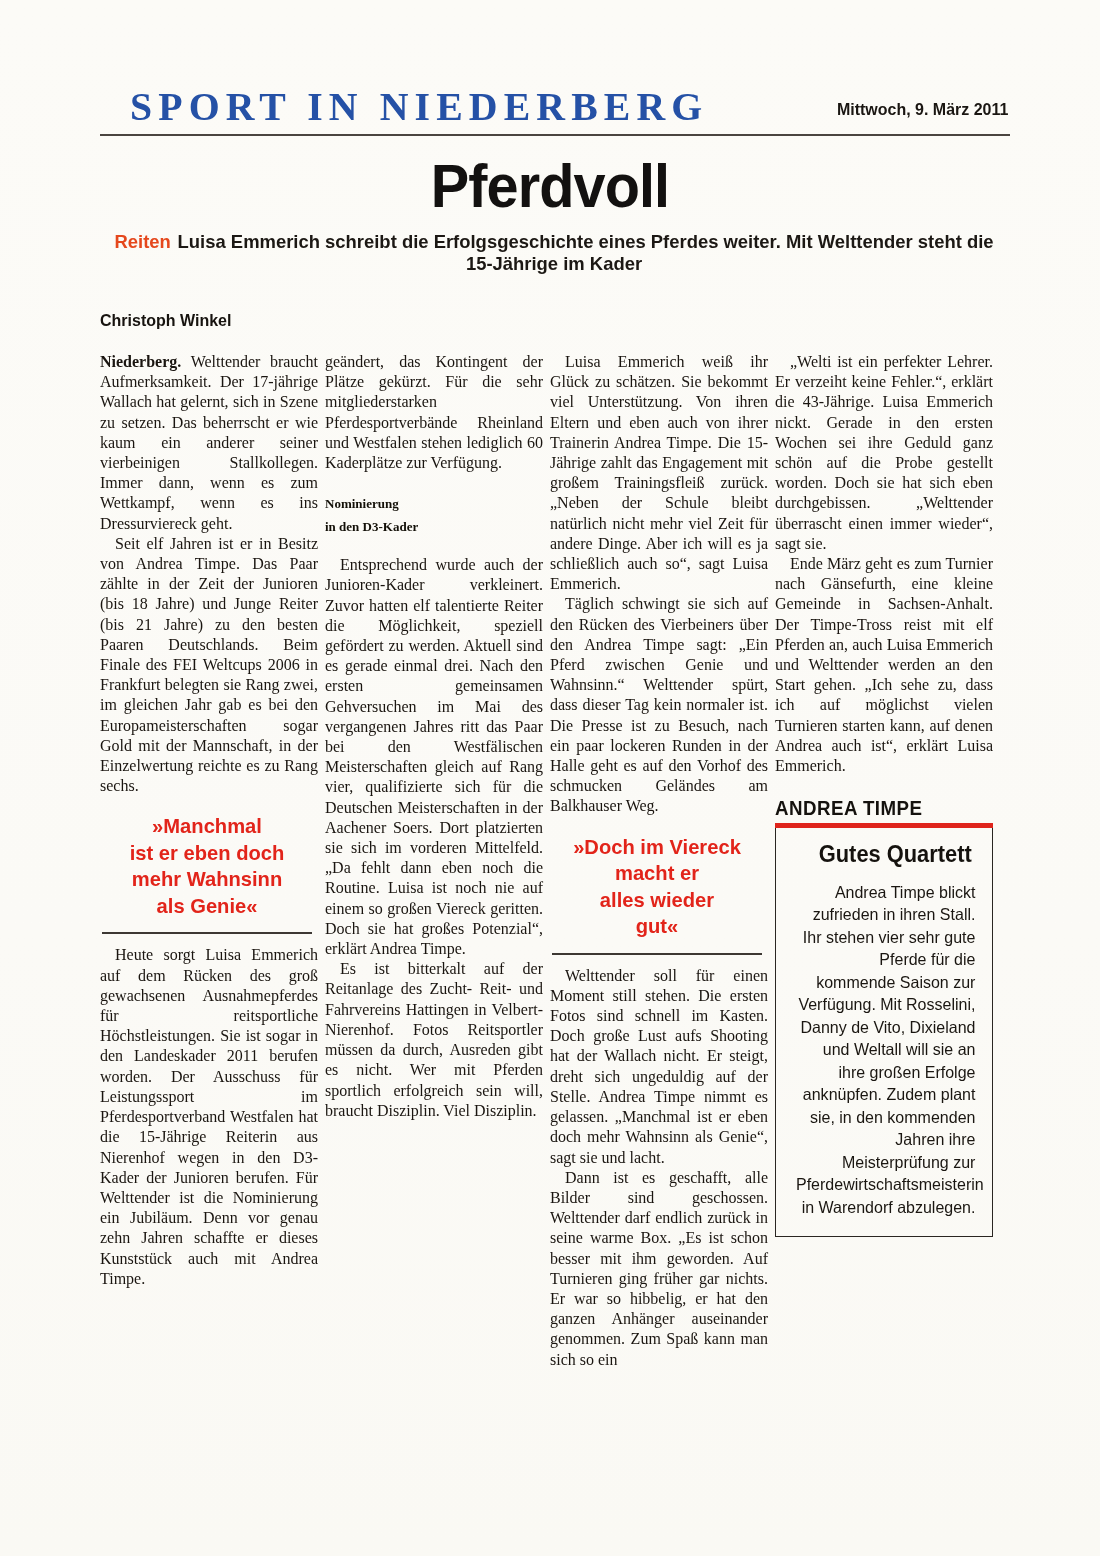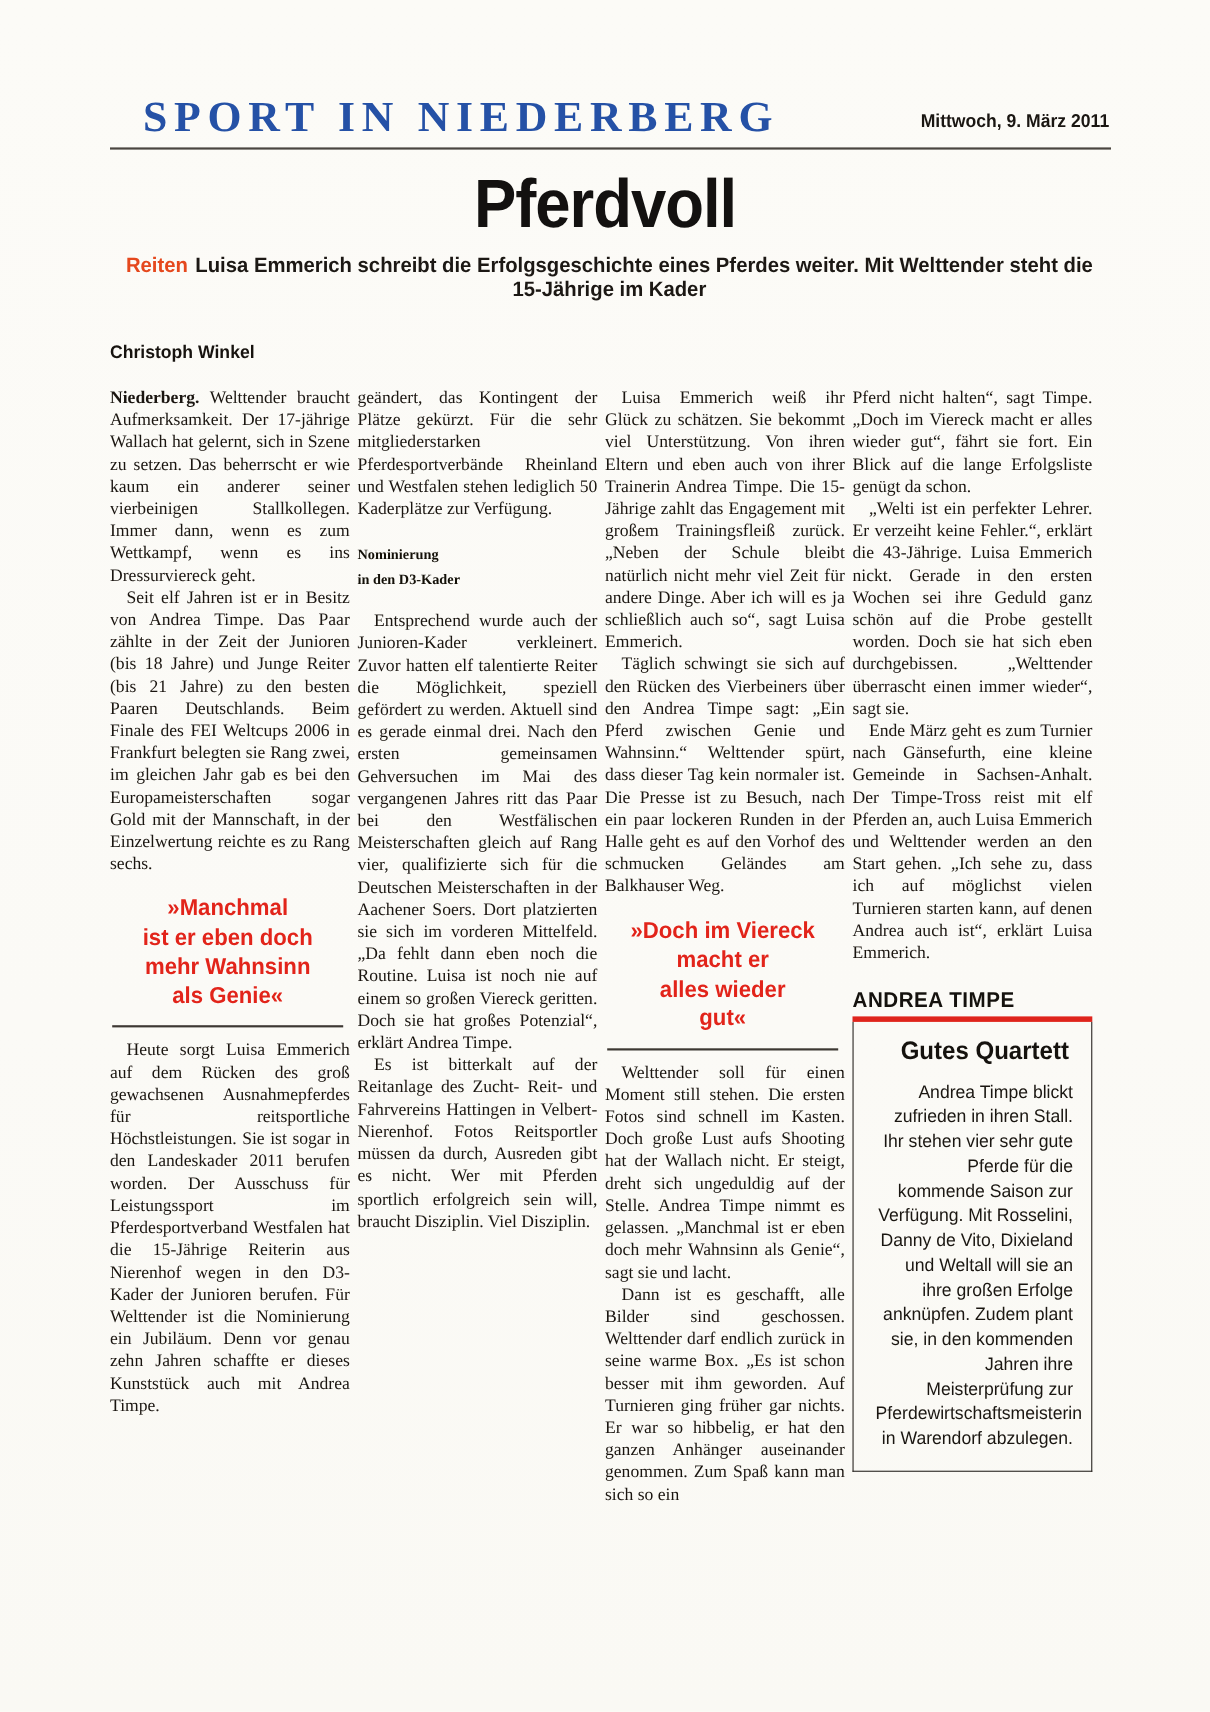--- a/index.html
+++ b/index.html
@@ -137,41 +137,40 @@
       <p>Seit elf Jahren ist er in Besitz von Andrea Timpe. Das Paar zählte in der Zeit der Junioren (bis 18 Jahre) und Junge Reiter (bis 21 Jahre) zu den besten Paaren Deutschlands. Beim Finale des FEI Weltcups 2006 in Frankfurt belegten sie Rang zwei, im gleichen Jahr gab es bei den Europameisterschaften sogar Gold mit der Mannschaft, in der Einzelwertung reichte es zu Rang sechs.</p>
       <div class="pullquote">»Manchmal
 ist er eben doch
 mehr Wahnsinn
 als Genie«</div>
       <div class="quote-rule"></div>
       <p>Heute sorgt Luisa Emmerich auf dem Rücken des groß gewachsenen Ausnahmepferdes für reitsportliche Höchstleistungen. Sie ist sogar in den Landeskader 2011 berufen worden. Der Ausschuss für Leistungssport im Pferdesportverband Westfalen hat die 15-Jährige Reiterin aus Nierenhof wegen in den D3-Kader der Junioren berufen. Für Welttender ist die Nominierung ein Jubiläum. Denn vor genau zehn Jahren schaffte er dieses Kunststück auch mit Andrea Timpe.</p>
     </div>
 
     <div class="col">
-      <p class="flush">geändert, das Kontingent der Plätze gekürzt. Für die sehr mitgliederstarken Pferdesportverbände Rheinland und Westfalen stehen lediglich 50 Kaderplätze zur Verfügung.</p>
+      <p class="flush">geändert, das Kontingent der Plätze gekürzt. Für die sehr mitgliederstarken Pferdesportverbände Rheinland und Westfalen stehen lediglich 60 Kaderplätze zur Verfügung.</p>
       <div class="subhead">Nominierung
 in den D3-Kader</div>
       <p>Entsprechend wurde auch der Junioren-Kader verkleinert. Zuvor hatten elf talentierte Reiter die Möglichkeit, speziell gefördert zu werden. Aktuell sind es gerade einmal drei. Nach den ersten gemeinsamen Gehversuchen im Mai des vergangenen Jahres ritt das Paar bei den Westfälischen Meisterschaften gleich auf Rang vier, qualifizierte sich für die Deutschen Meisterschaften in der Aachener Soers. Dort platzierten sie sich im vorderen Mittelfeld. „Da fehlt dann eben noch die Routine. Luisa ist noch nie auf einem so großen Viereck geritten. Doch sie hat großes Potenzial“, erklärt Andrea Timpe.</p>
       <p>Es ist bitterkalt auf der Reitanlage des Zucht- Reit- und Fahrvereins Hattingen in Velbert-Nierenhof. Fotos Reitsportler müssen da durch, Ausreden gibt es nicht. Wer mit Pferden sportlich erfolgreich sein will, braucht Disziplin. Viel Disziplin.</p>
     </div>
 
     <div class="col">
       <p>Luisa Emmerich weiß ihr Glück zu schätzen. Sie bekommt viel Unterstützung. Von ihren Eltern und eben auch von ihrer Trainerin Andrea Timpe. Die 15-Jährige zahlt das Engagement mit großem Trainingsfleiß zurück. „Neben der Schule bleibt natürlich nicht mehr viel Zeit für andere Dinge. Aber ich will es ja schließlich auch so“, sagt Luisa Emmerich.</p>
       <p>Täglich schwingt sie sich auf den Rücken des Vierbeiners über den Andrea Timpe sagt: „Ein Pferd zwischen Genie und Wahnsinn.“ Welttender spürt, dass dieser Tag kein normaler ist. Die Presse ist zu Besuch, nach ein paar lockeren Runden in der Halle geht es auf den Vorhof des schmucken Geländes am Balkhauser Weg.</p>
       <div class="pullquote">»Doch im Viereck
 macht er
 alles wieder
 gut«</div>
       <div class="quote-rule"></div>
       <p>Welttender soll für einen Moment still stehen. Die ersten Fotos sind schnell im Kasten. Doch große Lust aufs Shooting hat der Wallach nicht. Er steigt, dreht sich ungeduldig auf der Stelle. Andrea Timpe nimmt es gelassen. „Manchmal ist er eben doch mehr Wahnsinn als Genie“, sagt sie und lacht.</p>
       <p>Dann ist es geschafft, alle Bilder sind geschossen. Welttender darf endlich zurück in seine warme Box. „Es ist schon besser mit ihm geworden. Auf Turnieren ging früher gar nichts. Er war so hibbelig, er hat den ganzen Anhänger auseinander genommen. Zum Spaß kann man sich so ein</p>
     </div>
 
     <div class="col">
-      <p class="flush">Pferd nicht halten“, sagt Timpe. „Doch im Viereck macht er alles wieder gut“, fährt sie fort. Ein Blick auf die lange Erfolgsliste genügt da schon.</p>
       <p>„Welti ist ein perfekter Lehrer. Er verzeiht keine Fehler.“, erklärt die 43-Jährige. Luisa Emmerich nickt. Gerade in den ersten Wochen sei ihre Geduld ganz schön auf die Probe gestellt worden. Doch sie hat sich eben durchgebissen. „Welttender überrascht einen immer wieder“, sagt sie.</p>
       <p>Ende März geht es zum Turnier nach Gänsefurth, eine kleine Gemeinde in Sachsen-Anhalt. Der Timpe-Tross reist mit elf Pferden an, auch Luisa Emmerich und Welttender werden an den Start gehen. „Ich sehe zu, dass ich auf möglichst vielen Turnieren starten kann, auf denen Andrea auch ist“, erklärt Luisa Emmerich.</p>
 
       <div class="sb-label">ANDREA TIMPE</div>
       <div class="sb-redline"></div>
       <div class="sb-box">
         <div class="sb-title">Gutes Quartett</div>
         <div class="sb-text">Andrea Timpe blickt zufrieden in ihren Stall. Ihr stehen vier sehr gute Pferde für die kommende Saison zur Verfügung. Mit Rosselini, Danny de Vito, Dixieland und Weltall will sie an ihre großen Erfolge anknüpfen. Zudem plant sie, in den kommenden Jahren ihre Meisterprüfung zur Pferdewirtschaftsmeisterin in Warendorf abzulegen.</div>
       </div>
     </div>

